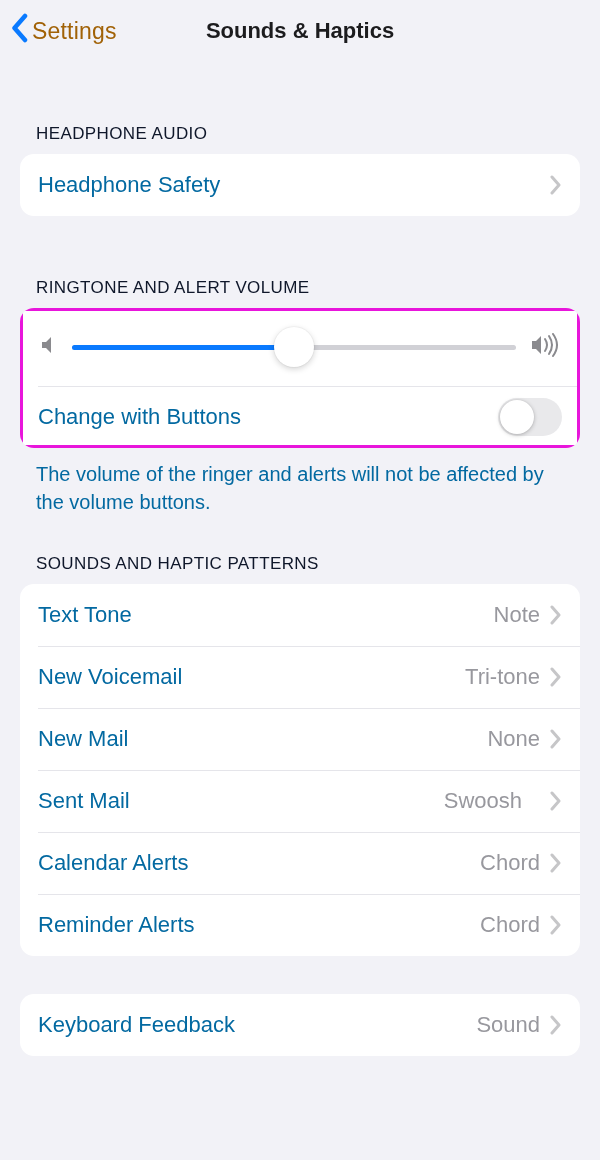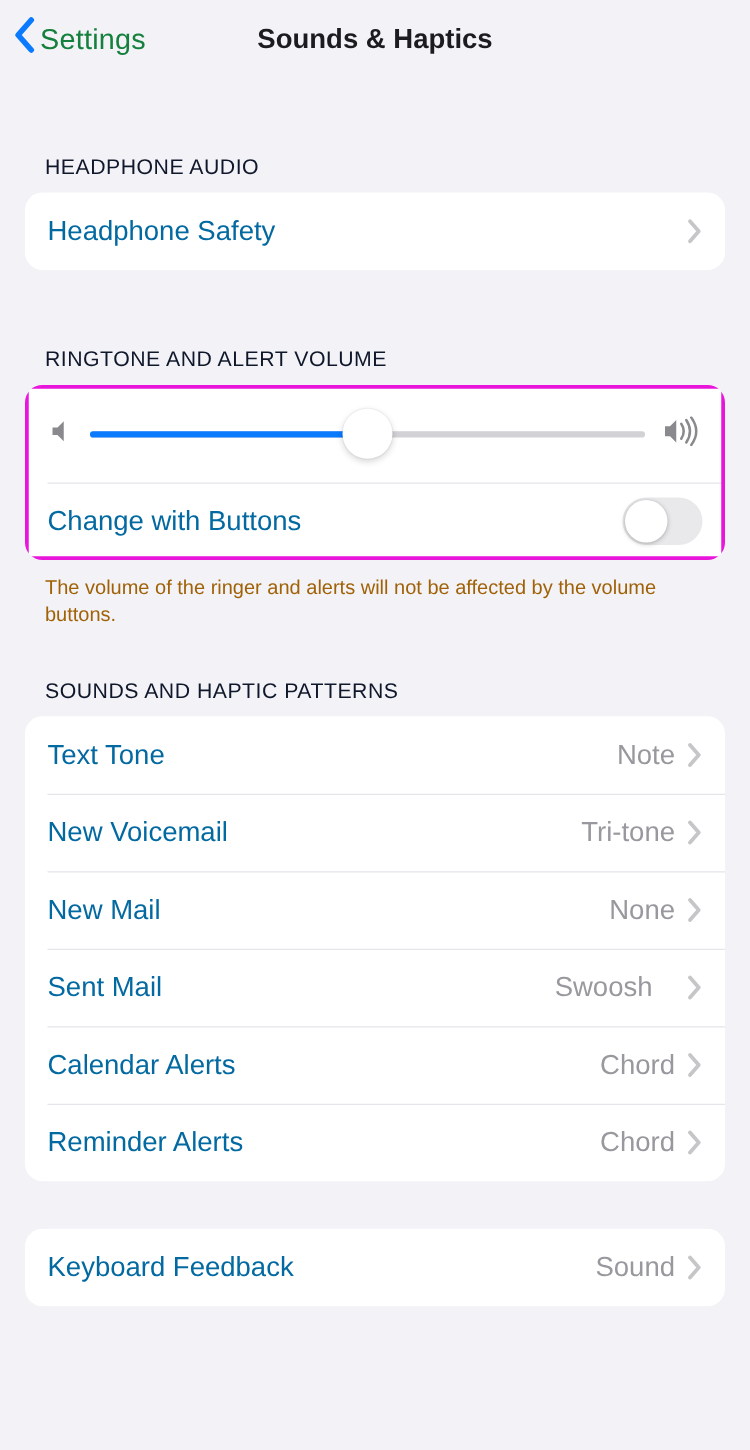--- a/index.html
+++ b/index.html
@@ -13,43 +13,43 @@
   .navbar {
     display: flex;
     align-items: center;
     height: 62px;
     position: relative;
     padding: 0 10px;
   }
   .back {
     display: flex;
     align-items: center;
-    color: #15803d;
+    color: #a16207;
     font-size: 23px;
     letter-spacing: 0.2px;
   }
   .back svg { width: 18px; height: 30px; margin-right: 4px; }
   .title {
     position: absolute;
     left: 0; right: 0;
     text-align: center;
     font-size: 22px;
     font-weight: 700;
     pointer-events: none;
   }
   .section-header {
     font-size: 17px;
     color: #0f172a;
     letter-spacing: 0.4px;
     padding: 0 36px 10px 36px;
     text-transform: uppercase;
   }
   .section-footer {
-    font-size: 16px;
-    color: #a16207;
+    font-size: 20px;
+    color: #0369a1;
     padding: 12px 36px 0 36px;
     line-height: 1.4;
   }
   .group {
     background: #fff;
     margin: 0 20px;
     border-radius: 14px;
     overflow: hidden;
   }
   .row {

